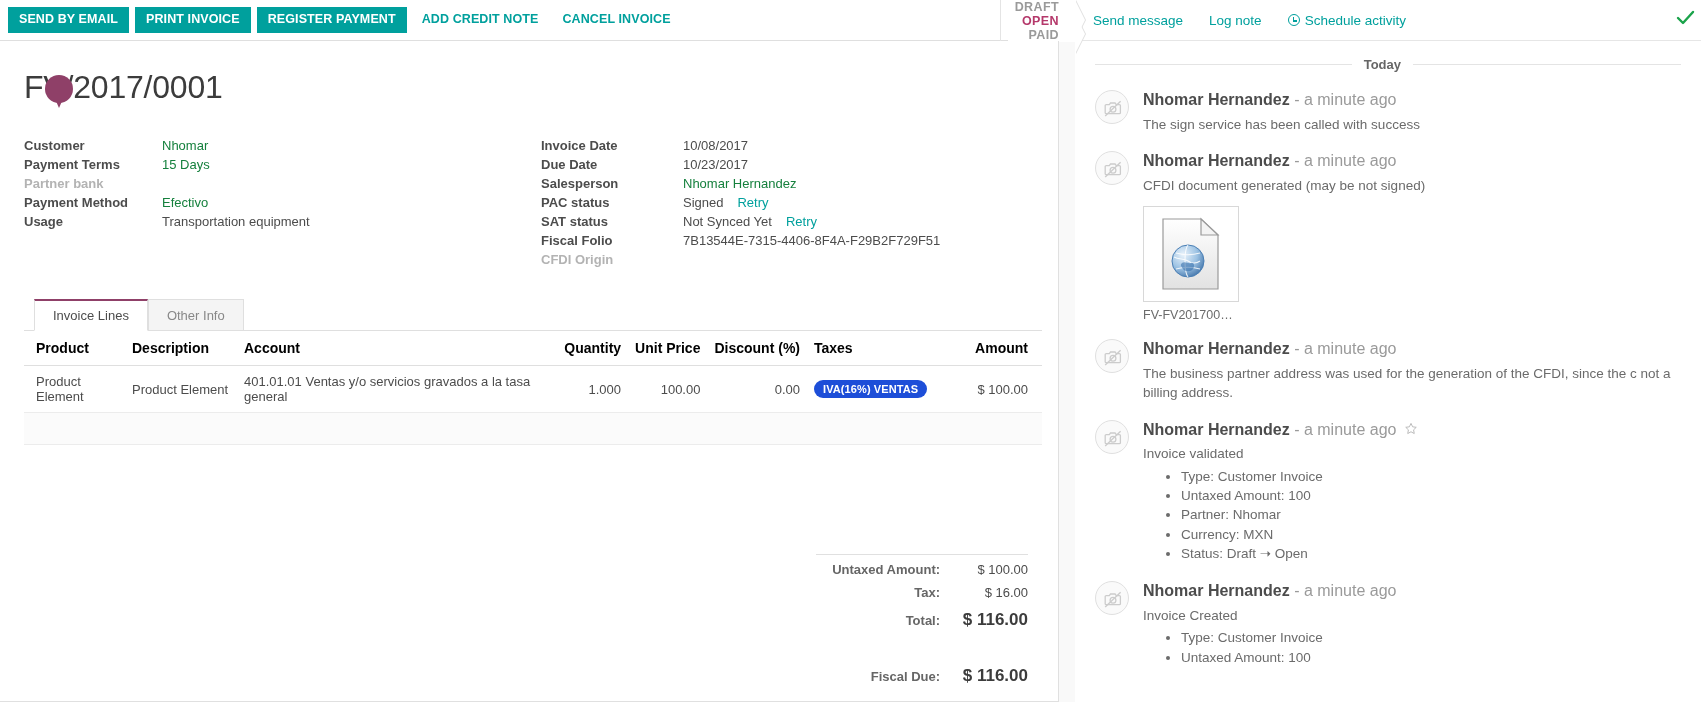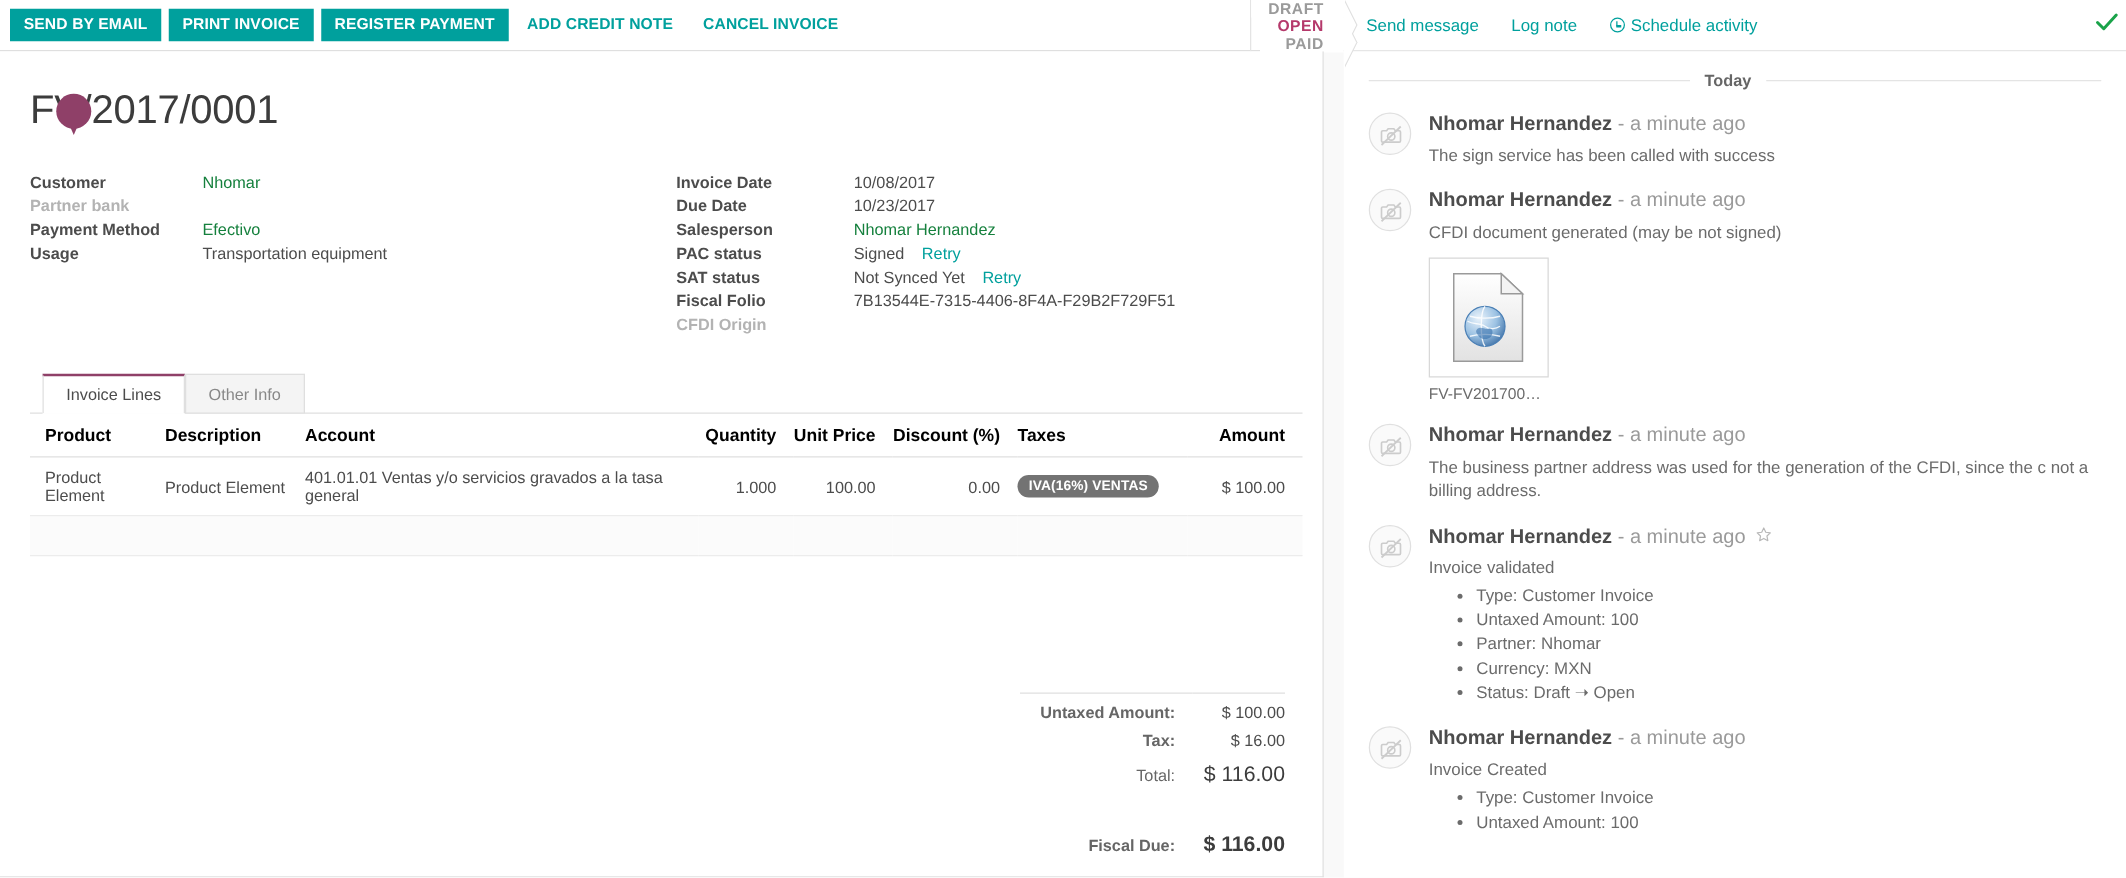--- a/index.html
+++ b/index.html
@@ -252,21 +252,21 @@
   table.lines tbody td.num { text-align: right; padding-right: 14px; }
   table.lines tbody tr.empty-row td {
     height: 22px;
     border-bottom: 1px solid #ececec;
     background: #fbfbfb;
   }
   table.lines tbody tr.empty-row.blank td { background: #ffffff; border-bottom: none; }
 
   .tax-badge {
     display: inline-block;
-    background: #737373;
+    background: #1d4ed8;
     color: #ffffff;
     font-size: 11px;
     font-weight: bold;
     padding: 3px 9px 3px 9px;
     border-radius: 10px;
     letter-spacing: 0.1px;
     white-space: nowrap;
   }
 
   .col-product { width: 108px; padding-left: 12px !important; }
@@ -294,21 +294,21 @@
     text-align: right;
     font-weight: bold;
     color: #666666;
     padding-right: 14px;
     white-space: nowrap;
   }
   table.totals td.tvalue { text-align: right; color: #4c4c4c; white-space: nowrap; }
   table.totals tr.sep-top td { border-top: 1px solid #e0e0e0; padding-top: 7px; }
   table.totals tr.grand td {
     font-size: 17px;
-    font-weight: normal;
+    font-weight: bold;
     color: #3c3c3c;
     padding-top: 6px;
   }
   table.totals tr.grand td.tlabel { font-size: 13px; color: #666666; }
   table.totals tr.amount-due td {
     font-size: 17px;
     font-weight: bold;
     color: #3c3c3c;
     padding-top: 32px;
   }
@@ -461,20 +461,24 @@
 
         <h1 class="record-title">FV/2017/0001</h1>
 
         <div class="group-row">
           <div class="group-col left">
             <table class="field-table">
                 <tbody id="fields-left">
                   <tr>
                     <td class="flabel">Customer</td>
                     <td class="fvalue"><a class="flink">Nhomar</a></td>
+                  </tr>
+                  <tr>
+                    <td class="flabel">Payment Terms</td>
+                    <td class="fvalue"><a class="flink">15 Days</a></td>
                   </tr>
                   <tr>
                     <td class="flabel muted">Partner bank</td>
                     <td class="fvalue"></td>
                   </tr>
                   <tr>
                     <td class="flabel">Payment Method</td>
                     <td class="fvalue"><a class="flink">Efectivo</a></td>
                   </tr>
                   <tr>

